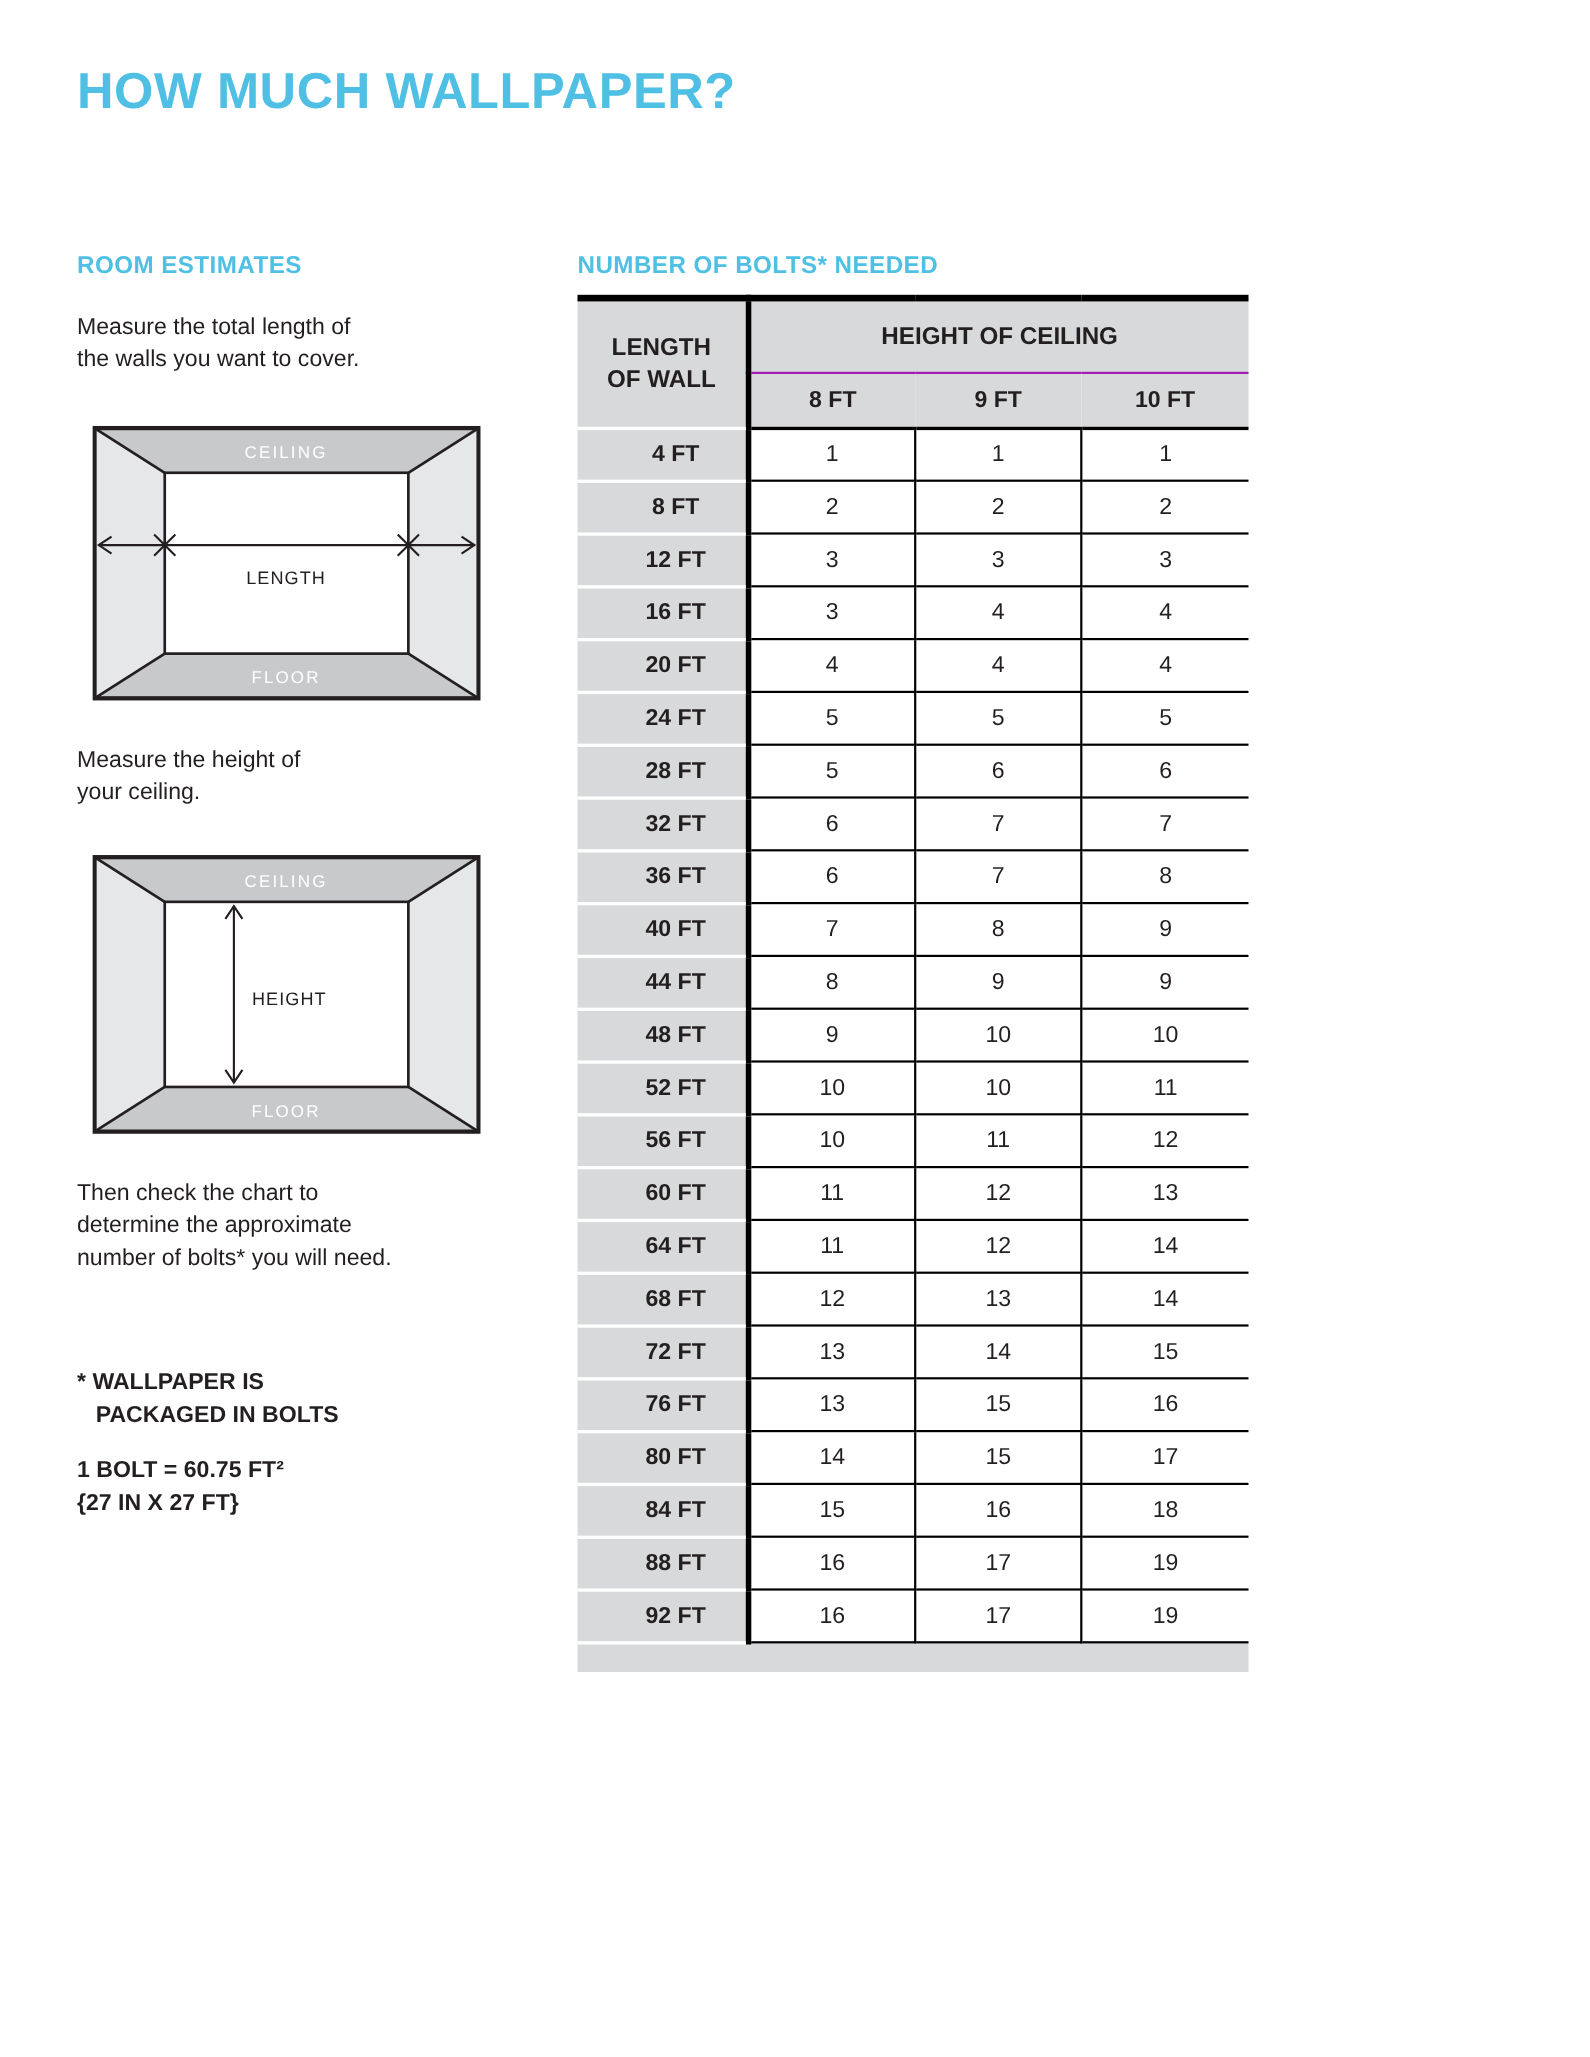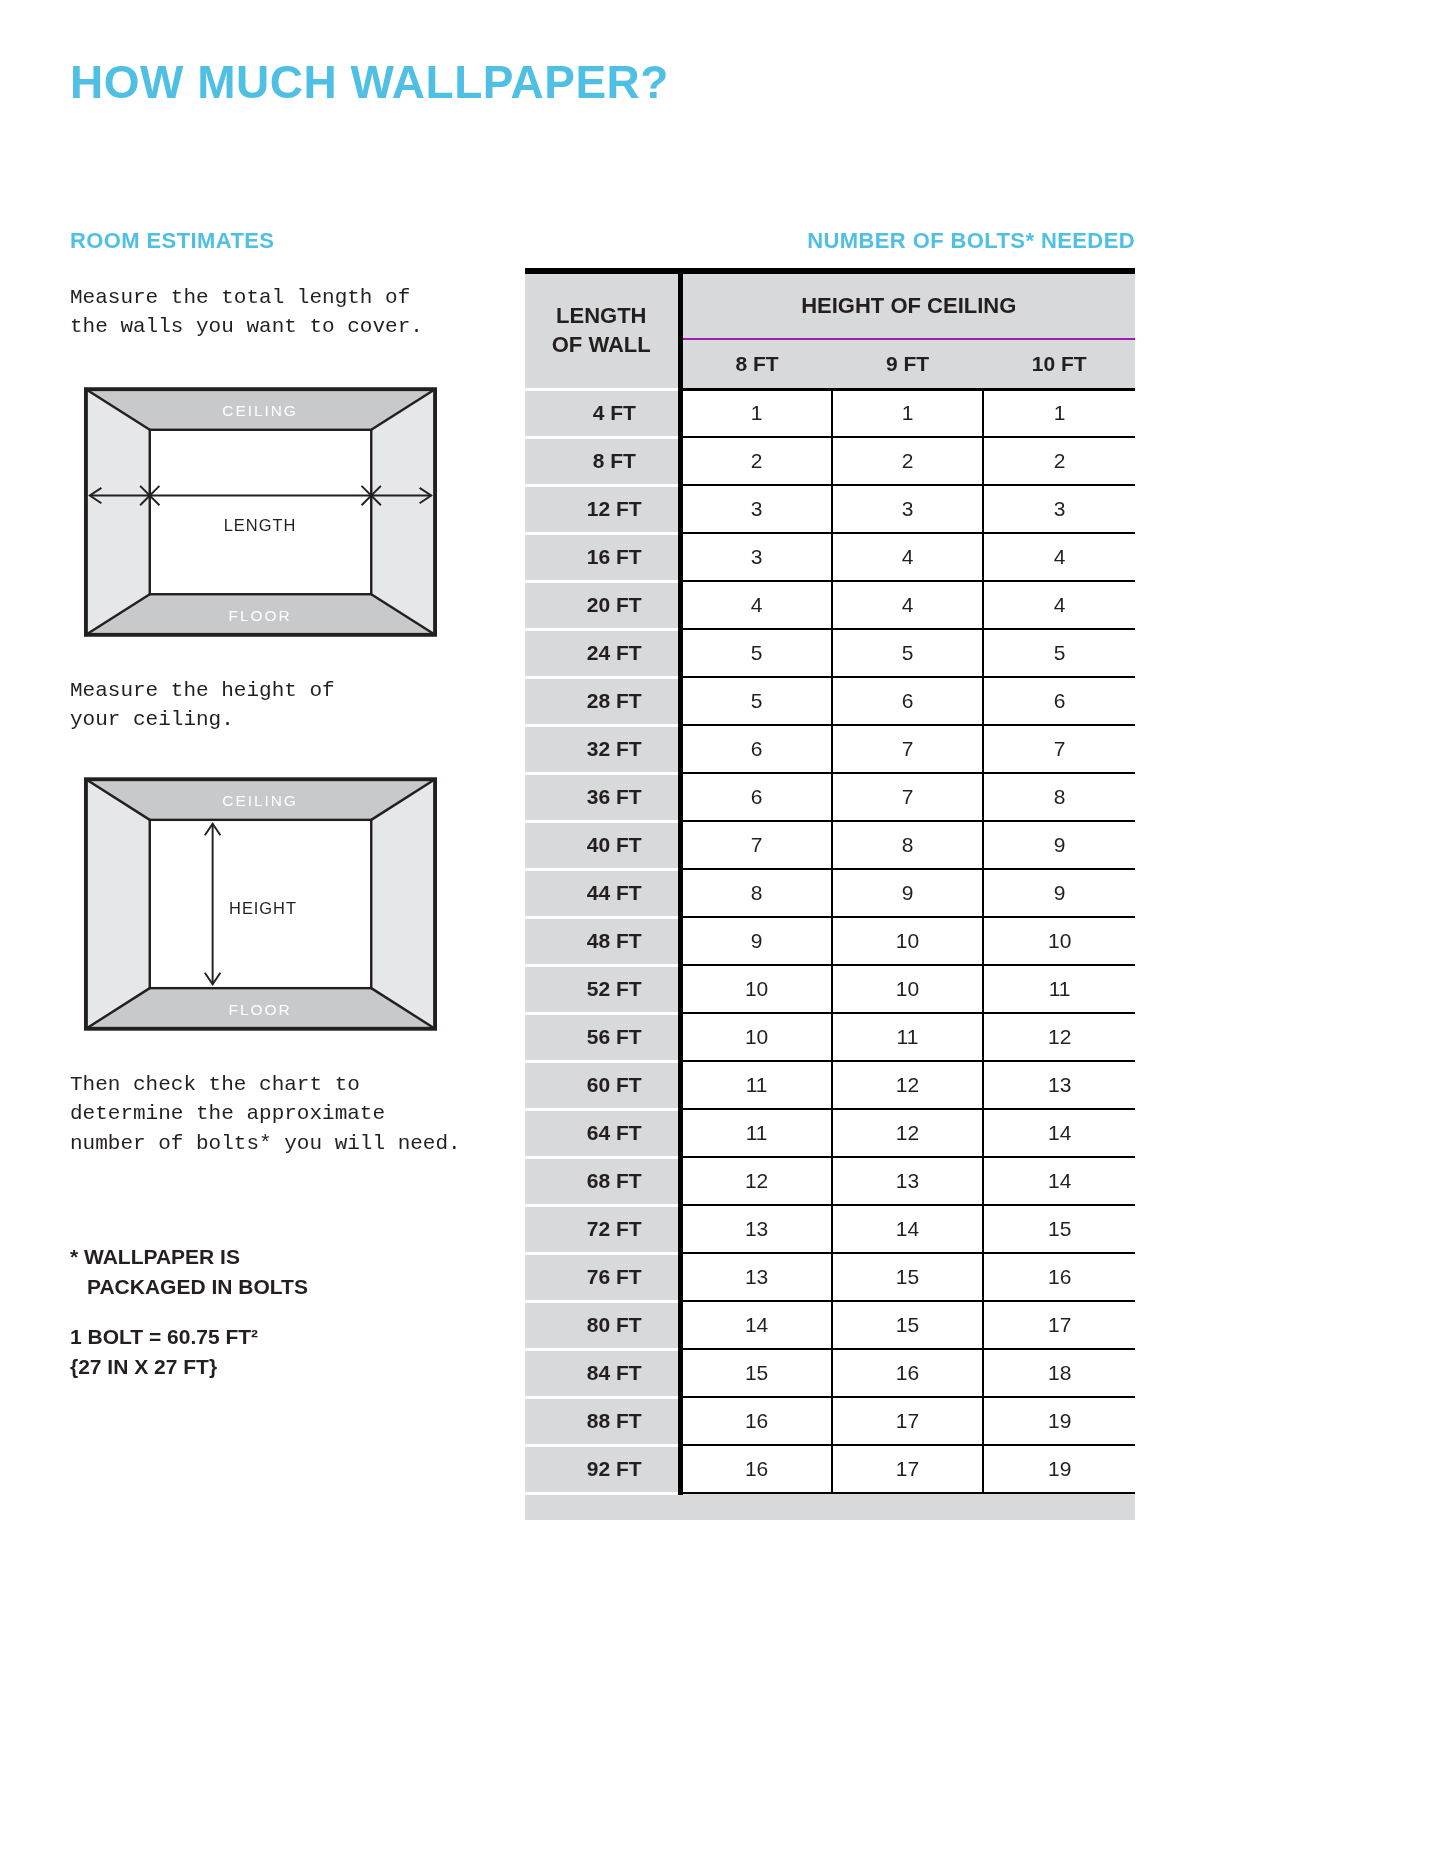--- a/index.html
+++ b/index.html
@@ -27,30 +27,29 @@
 
   .section-heading {
     position: absolute;
     margin: 0;
     font-size: 22px;
     font-weight: 700;
     letter-spacing: 0.4px;
     color: var(--accent, #4FC0E4);
   }
   .re-heading { left: 70px; top: 228px; }
-  .tbl-heading { left: 525px; top: 228px; width: 610px; text-align: right; }
+  .tbl-heading { left: 525px; top: 228px; width: 610px; text-align: left; }
 
   .body-text {
     position: absolute;
     margin: 0;
     font-size: 21px;
     line-height: 1.4;
     white-space: pre-line;
     color: var(--ink, #231F20);
-    font-family: Liberation Mono, monospace;
   }
   .step1 { left: 70px; top: 283px; }
   .step2 { left: 70px; top: 676px; }
   .step3 { left: 70px; top: 1070px; }
 
   .diagram { position: absolute; padding-left: 12px; }
   .d1 { left: 72px; top: 383px; width: 365px; height: 258px; }
   .d2 { left: 72px; top: 773px; width: 365px; height: 262px; }
   .diagram svg { display: block; width: 100%; height: 100%; }
   .diagram text { font-family: "Liberation Sans", "DejaVu Sans", sans-serif; }

